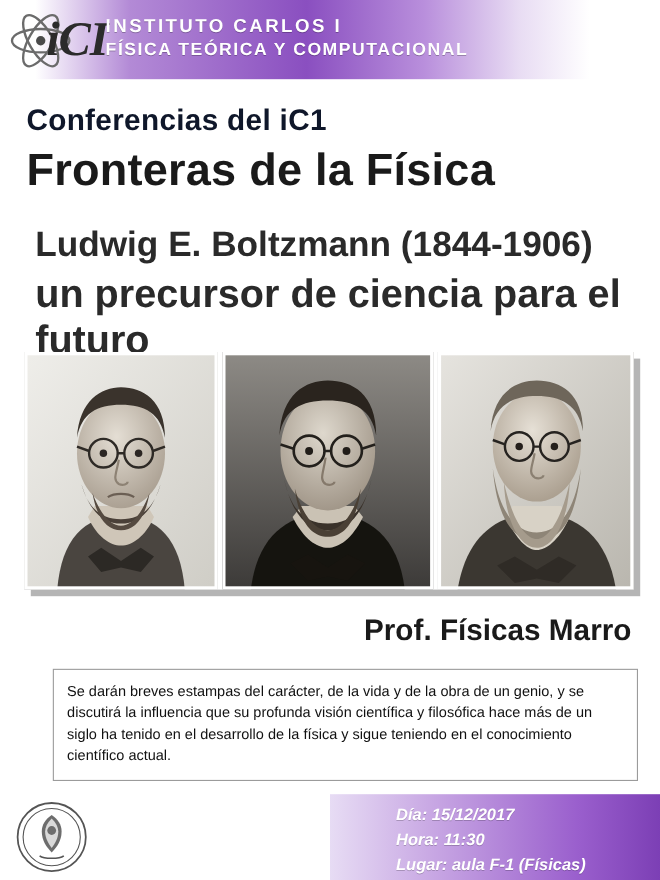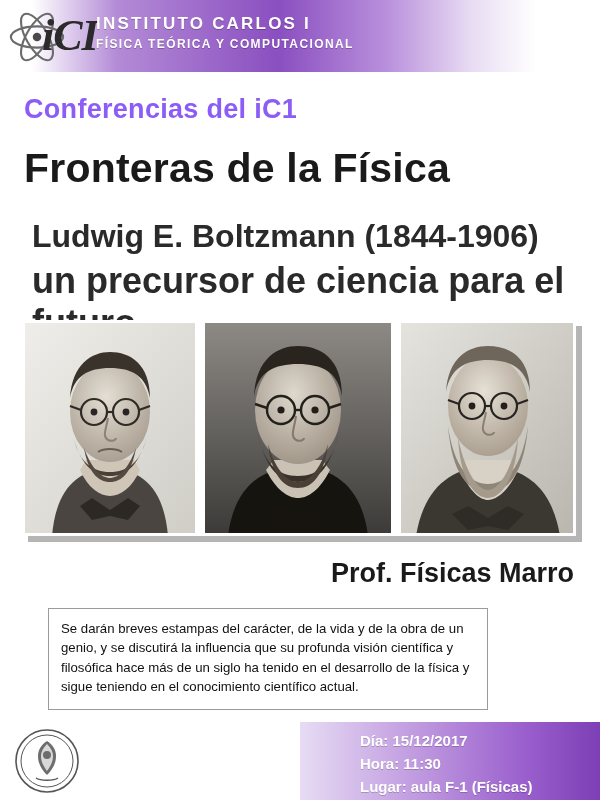--- a/index.html
+++ b/index.html
@@ -57,39 +57,39 @@
   }
   .header-line1 {
     font-size: 17px;
     font-weight: bold;
     letter-spacing: 2.2px;
     color: #ffffff;
     text-shadow: 0 1px 0 rgba(0,0,0,.25);
   }
   .header-line2 {
     margin-top: 3px;
-    font-size: 12px;
+    font-size: 16px;
     font-weight: bold;
     letter-spacing: 1.4px;
     color: #ffffff;
     text-shadow: 0 1px 0 rgba(0,0,0,.25);
   }
 
   
   .titles {
     padding: 22px 0 0 24px;
   }
   .series-title {
     font-size: 27px;
     font-weight: bold;
-    color: #8b5cf6;
+    color: #0f172a;
     letter-spacing: .3px;
   }
   .main-title {
-    margin-top: 20px;
+    margin-top: 6px;
     font-size: 41px;
     font-weight: bold;
     color: #1a1a1a;
     letter-spacing: .2px;
   }
   .subtitle-block {
     margin-top: 26px;
     padding-left: 8px;
   }
   .subtitle-1 {
@@ -140,37 +140,38 @@
     font-weight: bold;
     color: #1a1a1a;
     text-align: right;
   }
 
   
   .abstract {
     position: absolute;
     left: 48px;
     top: 608px;
-    width: 440px;
+    width: 532px;
     box-sizing: border-box;
     border: 1px solid #9b9b9b;
     padding: 10px 12px 12px 12px;
     font-size: 13.2px;
     line-height: 1.47;
     color: #111;
     background: #fff;
   }
 
   
   .footer {
     position: absolute;
     left: 0;
     top: 722px;
     width: 600px;
     height: 78px;
+    font-style: italic;
   }
   .footer-band {
     position: absolute;
     left: 300px;
     top: 0;
     width: 300px;
     height: 78px;
     background: linear-gradient(to right, #e7dcf4 0%, #c9a9e4 30%, #9a5fcd 75%, #7c3fb5 100%);
   }
   .footer-info {

